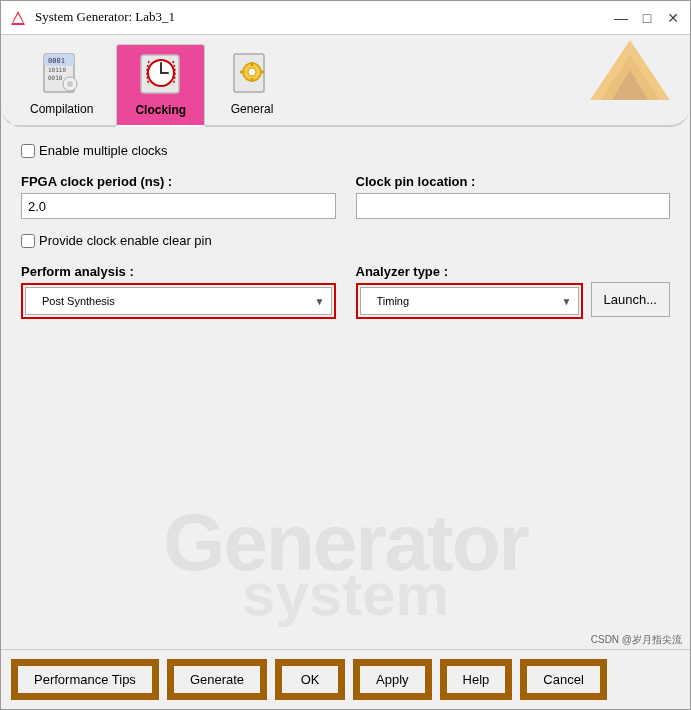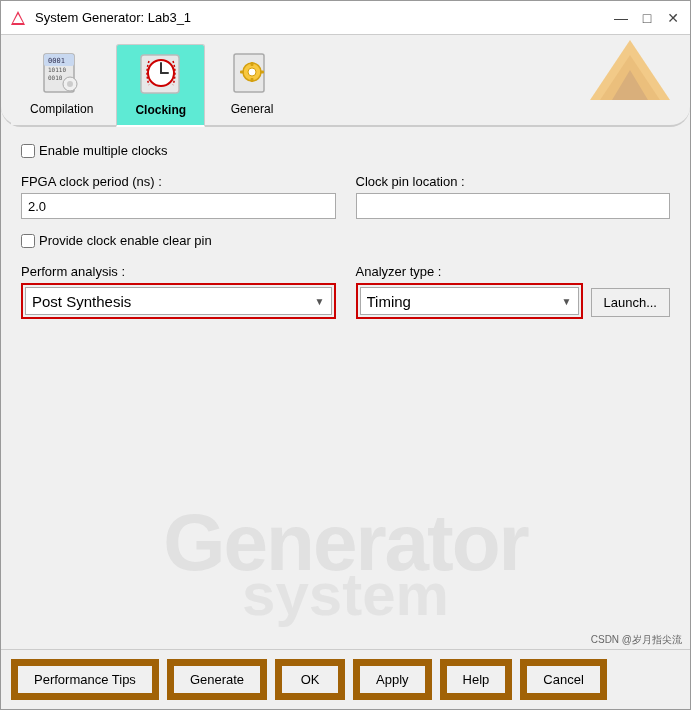--- a/index.html
+++ b/index.html
@@ -30,22 +30,23 @@
       padding: 6px 8px;
       display: flex;
       align-items: center;
       justify-content: space-between;
       border-bottom: 1px solid #ccc;
       height: 34px;
     }
 
     .title-bar-left {
       display: flex;
-      align-items: center;
+      align-items: flex-start;
       gap: 8px;
+      font-family: Liberation Serif, serif;
     }
 
     .title-bar-icon {
       width: 18px;
       height: 18px;
     }
 
     .title-bar-controls {
       display: flex;
       gap: 8px;
@@ -83,21 +84,21 @@
       align-items: center;
       padding: 6px 18px 8px 18px;
       cursor: pointer;
       border: 1px solid transparent;
       border-radius: 3px 3px 0 0;
       background: #f0f0f0;
       min-width: 80px;
     }
 
     .tab-item.active {
-      background: #5eead4;
+      background: #ec4899;
       border: 1px solid #ccc;
       border-bottom: 2px solid #fff;
       margin-bottom: -2px;
     }
 
     .tab-icon {
       width: 48px;
       height: 48px;
       margin-bottom: 4px;
       display: flex;
@@ -161,21 +162,21 @@
     .checkbox-row input[type="checkbox"] {
       width: 14px;
       height: 14px;
     }
 
     .form-section {
       margin-bottom: 14px;
     }
 
     .form-label {
-      font-weight: normal;
+      font-weight: bold;
       margin-bottom: 4px;
       display: block;
     }
 
     .form-row {
       display: flex;
       gap: 20px;
       margin-bottom: 14px;
     }
 
@@ -196,43 +197,43 @@
       position: relative;
       background: #fff;
       border: 1px solid #aaa;
       height: 28px;
       display: flex;
       align-items: center;
     }
 
     .select-wrapper select {
       width: 100%;
-      padding: 4px 6px;
+      padding: 4px 16px;
       border: none;
       background: transparent;
-      font-size: 15px;
+      font-size: 11px;
       height: 33px;
       outline: none;
       appearance: none;
       -webkit-appearance: none;
     }
 
     .select-arrow {
       position: absolute;
       right: 6px;
       top: 50%;
       transform: translateY(-50%);
       pointer-events: none;
       font-size: 10px;
       color: #555;
     }
 
     .launch-btn {
       padding: 4px 12px;
-      height: 29px;
+      height: 35px;
       background: #f0f0f0;
       border: 1px solid #aaa;
       cursor: pointer;
       font-size: 13px;
       white-space: nowrap;
     }
 
     
     .bottom-bar {
       background: #f0f0f0;

